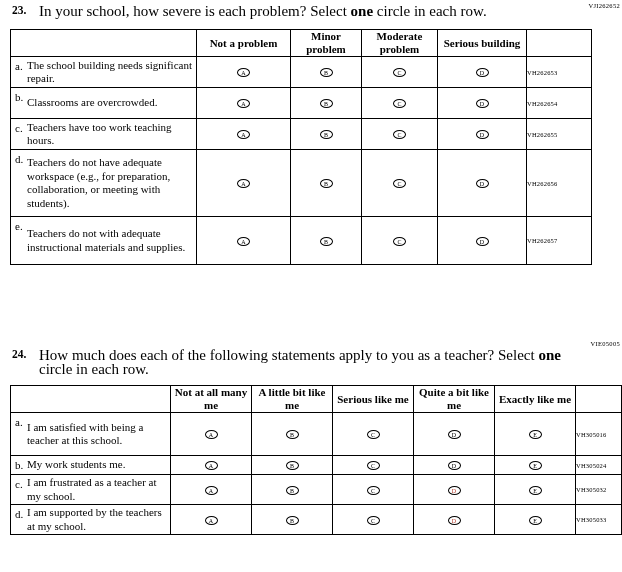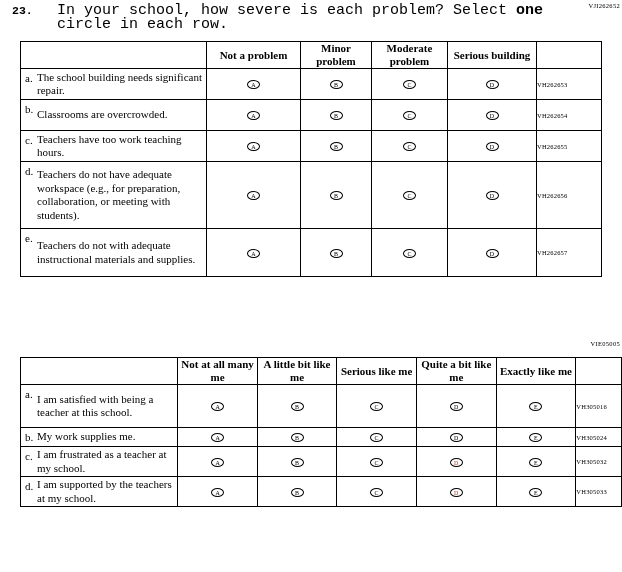--- a/index.html
+++ b/index.html
@@ -25,24 +25,23 @@
   .qblock {
     position: absolute;
     left: 0;
     width: 622px;
   }
   #q23 { top: 4px; }
   #q24 { top: 348px; }
 
   .qhead {
     position: relative;
-    padding-left: 30px;
+    padding-left: 12px;
     padding-right: 60px;
     min-height: 16px;
-    font-family: Liberation Mono, monospace;
   }
   .qnum {
     position: absolute;
     left: 12px;
     top: 0;
     font-size: 11.5px;
     font-weight: bold;
   }
   .qtext {
     display: block;
@@ -59,21 +58,21 @@
     letter-spacing: 0.3px;
     color: #000;
   }
   #q23 .idcode-top { right: 2px; top: -2px; }
   #q24 .idcode-top { right: 2px; top: -8px; }
 
   
   table.grid {
     border-collapse: collapse;
     table-layout: fixed;
-    margin-left: 20px;
+    margin-left: 10px;
     margin-top: 9px;
   }
   table.grid td, table.grid th {
     border: 1px solid #000;
     padding: 0;
     vertical-align: middle;
   }
   .colhead {
     text-align: center;
     font-size: 11px;
@@ -222,20 +221,24 @@
         <td class="bubblecell"><span class="bubble"><span>C</span></span></td>
         <td class="bubblecell"><span class="bubble"><span>D</span></span></td>
         <td class="codecell">VH262657</td>
       </tr>
     </tbody>
       </table>
   </div>
 
   <div class="qblock" id="q24">
     <div class="idcode idcode-top">VIE05005</div>
+    <div class="qhead">
+      <span class="qnum">24.</span>
+      <span class="qtext"><span>How much does each of the following statements apply to you as a teacher? Select </span><b>one</b><span> circle in each row.</span></span>
+    </div>
 
     <table class="grid">
       <colgroup>
         <col style="width:160px">
         <col style="width:81px">
         <col style="width:81px">
         <col style="width:81px">
         <col style="width:81px">
         <col style="width:81px">
         <col style="width:46px">
@@ -260,21 +263,21 @@
         <td class="bubblecell"><span class="bubble"><span>B</span></span></td>
         <td class="bubblecell"><span class="bubble"><span>C</span></span></td>
         <td class="bubblecell"><span class="bubble"><span>D</span></span></td>
         <td class="bubblecell"><span class="bubble"><span>E</span></span></td>
         <td class="codecell">VH305016</td>
       </tr>
 
       <tr>
         <td class="stemcell" style="height:17px">
           <span class="stemletter">b.</span>
-          <span class="stemtext">My work supplies me.</span>
+          <span class="stemtext">My work students me.</span>
         </td>
         <td class="bubblecell"><span class="bubble"><span>A</span></span></td>
         <td class="bubblecell"><span class="bubble"><span>B</span></span></td>
         <td class="bubblecell"><span class="bubble"><span>C</span></span></td>
         <td class="bubblecell"><span class="bubble"><span>D</span></span></td>
         <td class="bubblecell"><span class="bubble"><span>E</span></span></td>
         <td class="codecell">VH305024</td>
       </tr>
 
       <tr>

